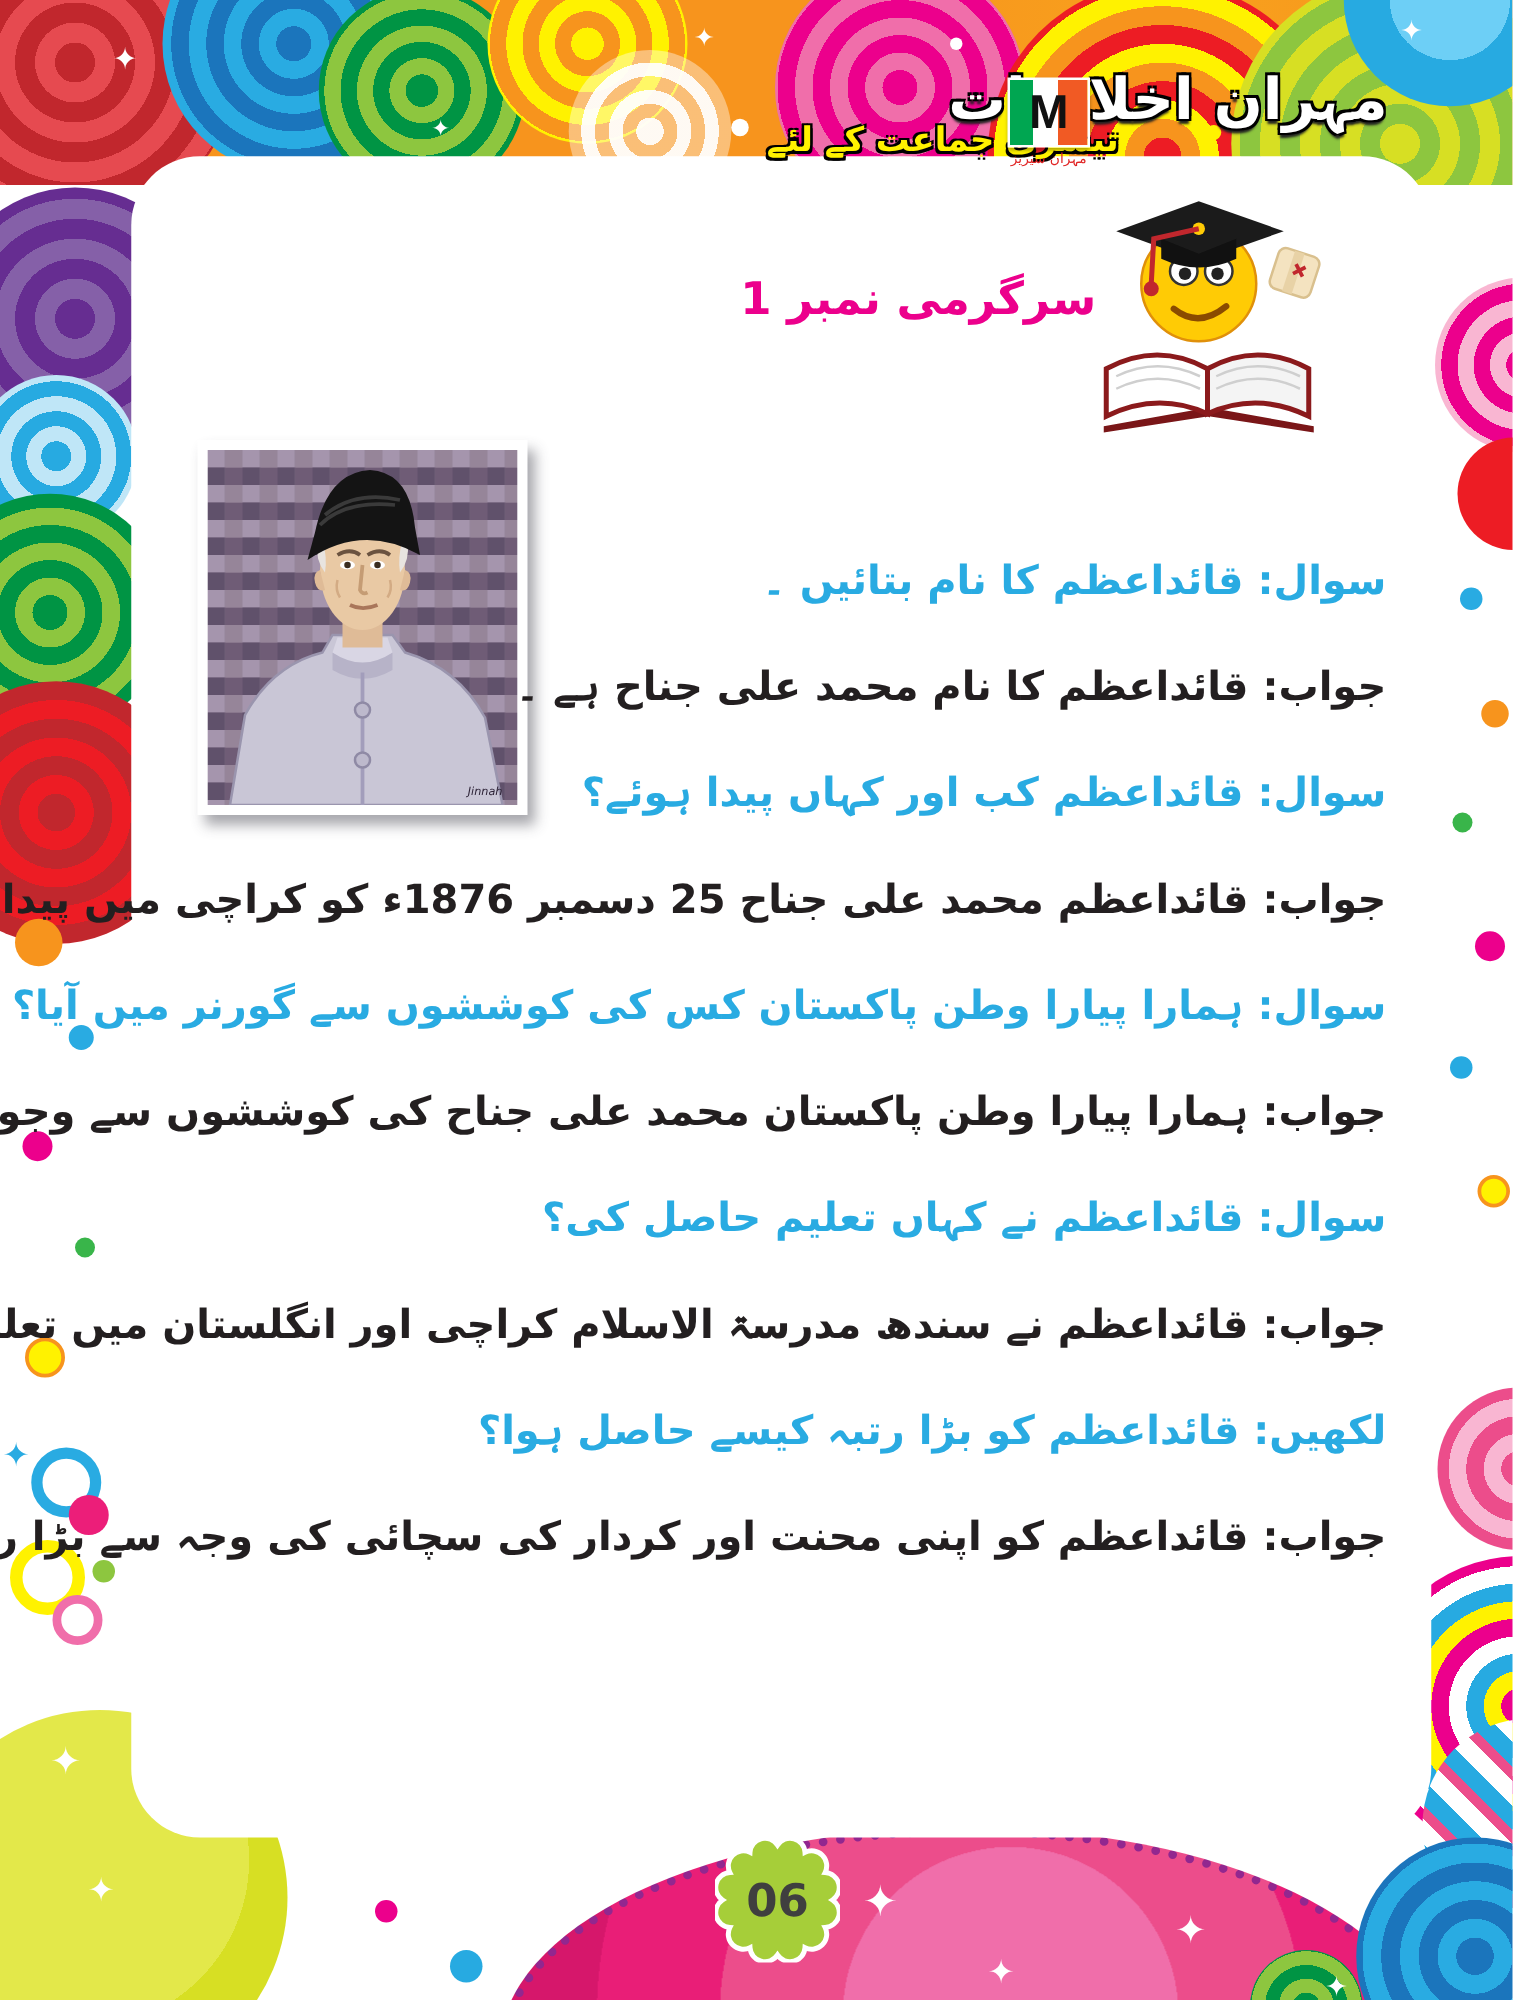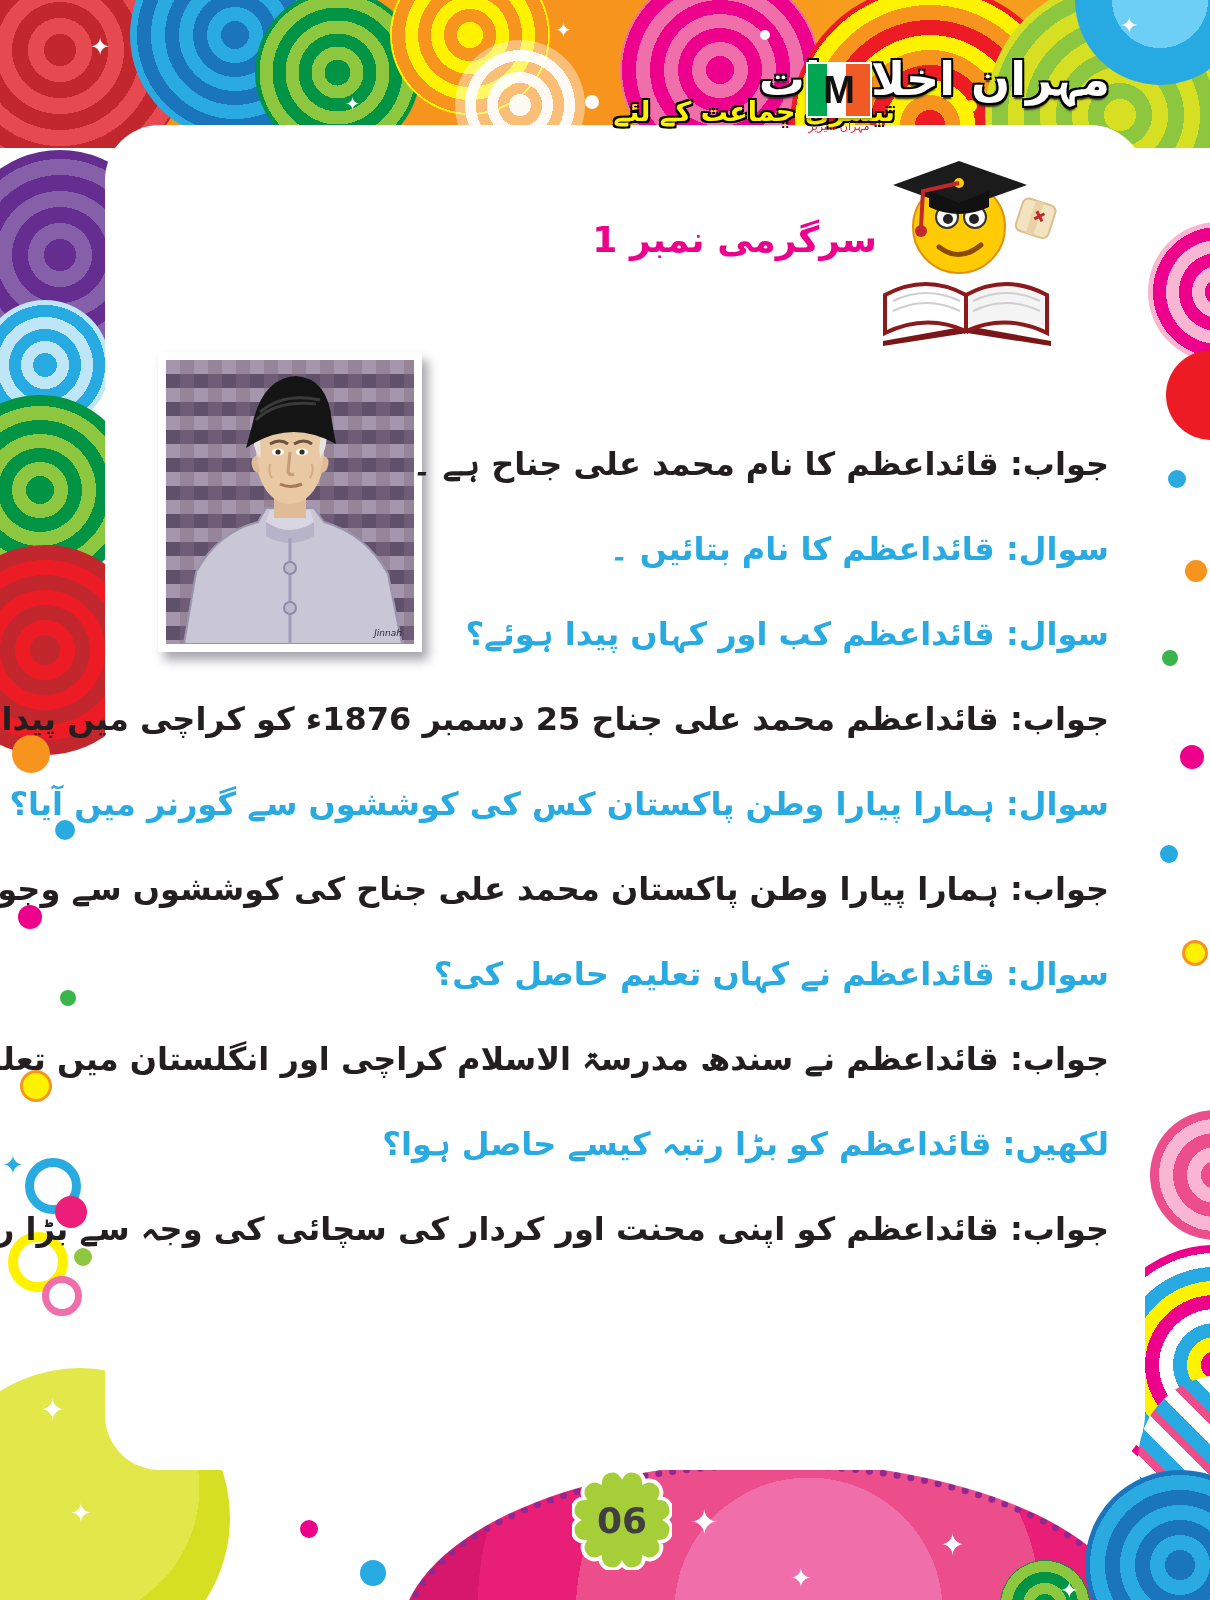--- a/index.html
+++ b/index.html
@@ -225,25 +225,25 @@
       <circle cx="112" cy="92" r="2.6" fill="#3a2d20"></circle>
       <circle cx="136" cy="92" r="2.6" fill="#3a2d20"></circle>
       <path d="M124 92 L122 112 q2 4 6 2" stroke="#c59c74" stroke-width="3" fill="none"></path>
       <path d="M114 124 q10 5 22 0" stroke="#a9765a" stroke-width="3" fill="none"></path>
       <path d="M104 104 q-2 8 2 14 M146 104 q2 8 -2 14" stroke="#d3ab84" stroke-width="2" fill="none"></path>
       <text x="236" y="276" text-anchor="end" font-size="9" font-style="italic" fill="#2e2438" font-family="DejaVu Sans, sans-serif">Jinnah</text>
     </svg>
   </div>
 
   <div class="qa-list">
+    <div class="qa-row qa-q">
+        <span>سوال: قائداعظم کا نام بتائیں ۔</span>
+      </div>
     <div class="qa-row qa-a">
         <span>جواب: قائداعظم کا نام محمد علی جناح ہے ۔</span>
-      </div>
-    <div class="qa-row qa-q">
-        <span>سوال: قائداعظم کا نام بتائیں ۔</span>
       </div>
     <div class="qa-row qa-q">
         <span>سوال: قائداعظم کب اور کہاں پیدا ہوئے؟</span>
       </div>
     <div class="qa-row qa-a">
         <span>جواب: قائداعظم محمد علی جناح 25 دسمبر 1876ء کو کراچی میں پیدا ہوئے ۔</span>
       </div>
     <div class="qa-row qa-q">
         <span>سوال: ہمارا پیارا وطن پاکستان کس کی کوششوں سے گورنر میں آیا؟</span>
       </div>

